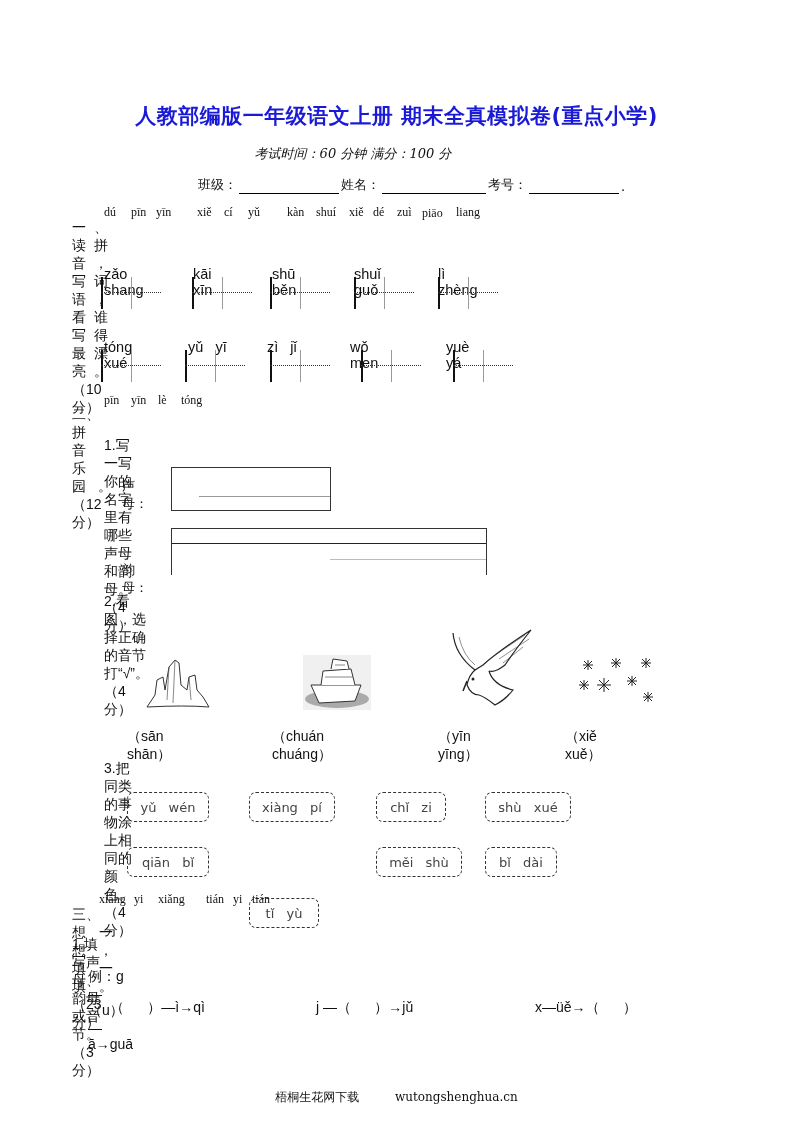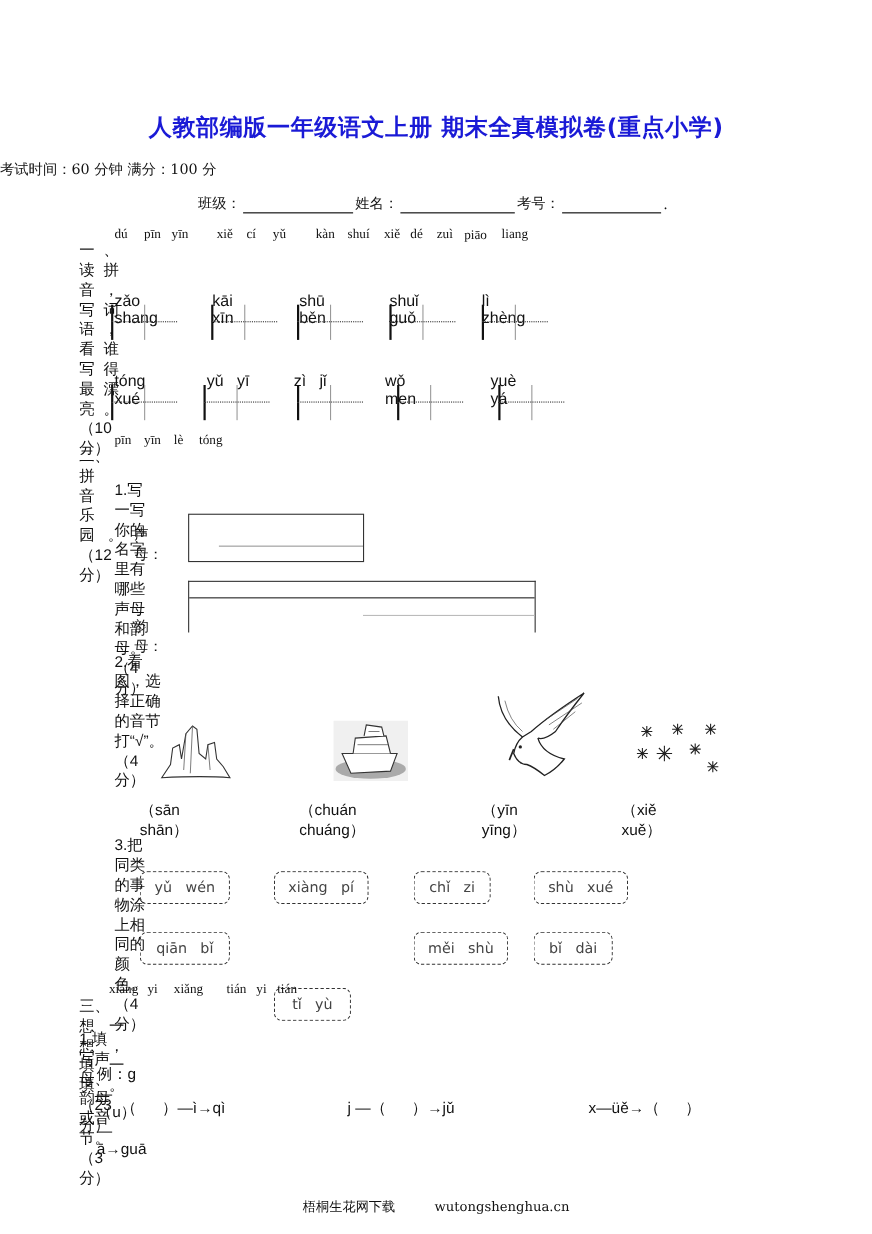--- a/index.html
+++ b/index.html
@@ -1,22 +1,22 @@
 <!DOCTYPE html>
 <html><head>
 <meta charset="utf-8">
 <style>
   html, body { margin: 0; padding: 0; background: #fff; }
   body { width: 793px; height: 1122px; position: relative; overflow: hidden;
          font-family: "DejaVu Serif", "Liberation Serif", serif; color: #111; }
   .abs { position: absolute; }
   .title { left: 0; width: 793px; top: 102px; text-align: center; color: #1a1ad6;
            font-family: "DejaVu Sans", sans-serif; font-weight: bold; font-size: 21px; letter-spacing: 0.5px; }
-  .sub { left: 0; width: 706px; top: 145px; text-align: left; font-size: 13px; }
-  .info { top: 176px; left: 180px; font-size: 13px; display: flex; align-items: flex-end; }
+  .sub { left: 0; width: 706px; top: 145px; text-align: center; font-size: 13px; font-style: italic; }
+  .info { top: 176px; left: 198px; font-size: 13px; display: flex; align-items: flex-end; }
   .blank { display: inline-block; border-bottom: 1px solid #000; height: 14px; margin: 0 2px; }
   .sec-head { font-size: 14px; }
   .py { font-family: "Liberation Serif", serif; font-size: 12px; position: absolute; }
   .sans { font-family: Liberation Sans, sans-serif; }
   .pinyin-word { font-family: Liberation Sans, sans-serif; font-size: 14.5px; position: absolute; margin-top: 16px; }
   .grid { position: absolute; width: 62px; height: 32px; }
   .grid .l { position: absolute; left: 0; top: 0; width: 1.5px; height: 32px; background: #111; }
   .grid .m { position: absolute; left: 30px; top: 0; width: 1px; height: 32px; background: #999; }
   .grid .d { position: absolute; left: 0; top: 15px; width: 60px; border-top: 1px dotted #333; }
   .q { font-size: 14px; position: absolute; }

